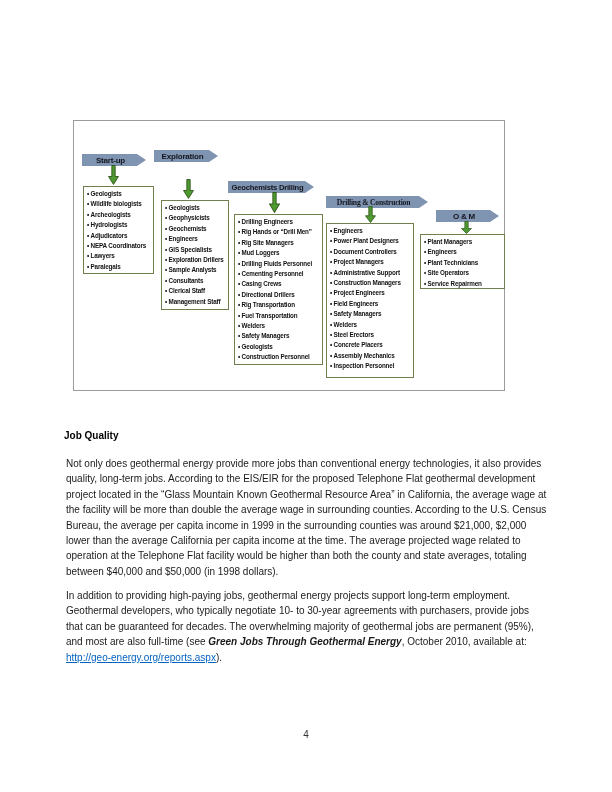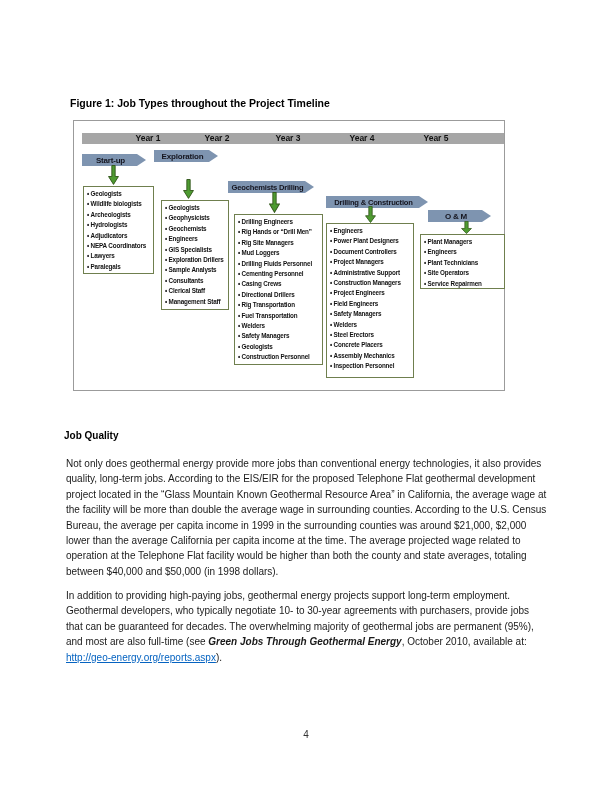--- a/index.html
+++ b/index.html
@@ -37,23 +37,23 @@
     display:flex; align-items:center; justify-content:center;
   }
   .phase-arrow span {
     font-size:8px; font-weight:bold; color:#15151f; letter-spacing:-0.2px;
     white-space:nowrap; padding-right:7px;
   }
   .p1 { left:8px;   top:33px; width:64px; }
   .p2 { left:80px;  top:29px; width:64px; }
   .p3 { left:154px; top:60px; width:86px; }
   .p3 span { font-size:7.6px; }
-  .p4 { left:252px; top:75px; width:102px; }
+  .p4 { left:252px; top:75px; width:102px;font-family:Liberation Serif, serif; }
   .p4 span { font-size:7.6px; }
-  .p5 { left:354px; top:89px; width:63px; }
+  .p5 { left:362px; top:89px; width:63px; }
 
   .down-arrow { position:absolute; width:11px; }
   .a1 { left:34px;  top:44px;  height:20px; }
   .a2 { left:109px; top:58px;  height:20px; }
   .a3 { left:195px; top:71px;  height:21px; }
   .a4 { left:291px; top:85px;  height:17px; }
   .a5 { left:387px; top:100px; height:13px; }
 
   .job-box {
     position:absolute; background:#fff; border:1.2px solid #6f7f4e;
@@ -86,31 +86,23 @@
   .page-number {
     position:absolute; left:0; top:729px; width:612px; text-align:center;
     font-size:10px; color:#333;
   }
 </style>
 </head>
 <body>
 
 <div class="page">
 
-  <div class="fig-title">Figure 1: Job Types throughout the Project Timeline</div>
 
   <div class="figure">
 
-    <div class="year-bar">
-        <div class="year-label">Year 1</div>
-        <div class="year-label">Year 2</div>
-        <div class="year-label">Year 3</div>
-        <div class="year-label">Year 4</div>
-        <div class="year-label">Year 5</div>
-      </div>
 
     <div class="phase-arrow p1">
       <span>Start-up</span>
     </div>
     <svg class="down-arrow a1" viewBox="0 0 12 20" preserveAspectRatio="none">
       <path d="M4.2 0.5 H7.8 V11.5 H11.4 L6 19.4 L0.6 11.5 H4.2 Z" fill="#4E9B31" stroke="#34591D" stroke-width="1"></path>
     </svg>
     <div class="job-box b1">
         <div class="job-item">Geologists</div>
         <div class="job-item">Wildlife biologists</div>

